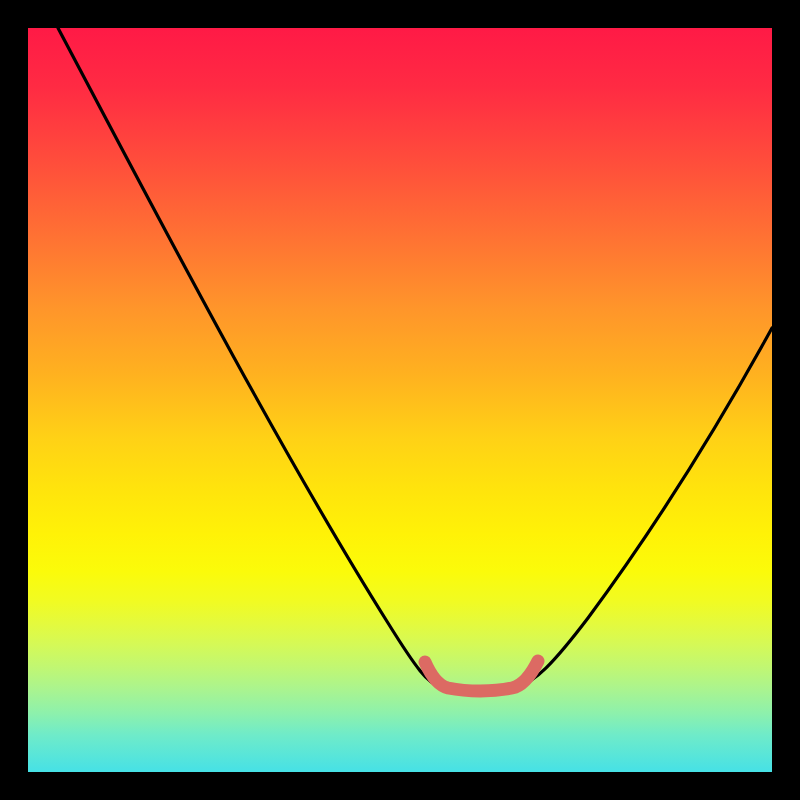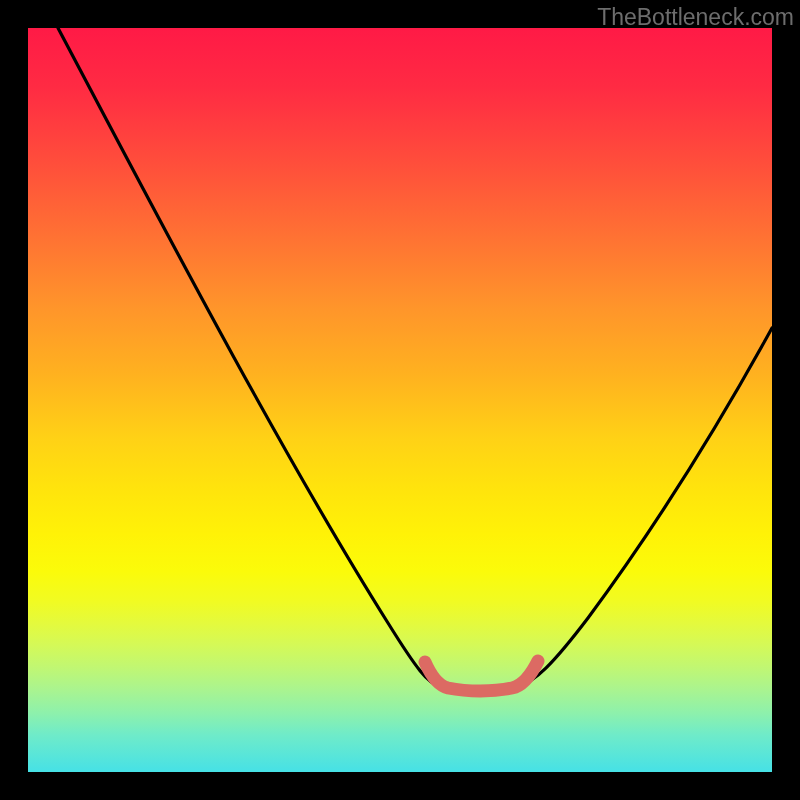--- a/index.html
+++ b/index.html
@@ -94,15 +94,14 @@
                C 506 655, 525 636, 560 590
                C 640 482, 700 380, 744 300" fill="none" stroke="#000" stroke-width="3.2" stroke-linecap="round"></path>
 
       <path d="M 397 634
                C 404 650, 412 658, 420 660
                C 440 664, 465 664, 484 660
                C 494 658, 502 649, 510 633" fill="none" stroke="#dc6a63" stroke-width="13" stroke-linecap="round"></path>
     </svg>
   </div>
 
-  <div class="watermark">TheBottleneck.com</div>
 
 </div>
 
 </body></html>

